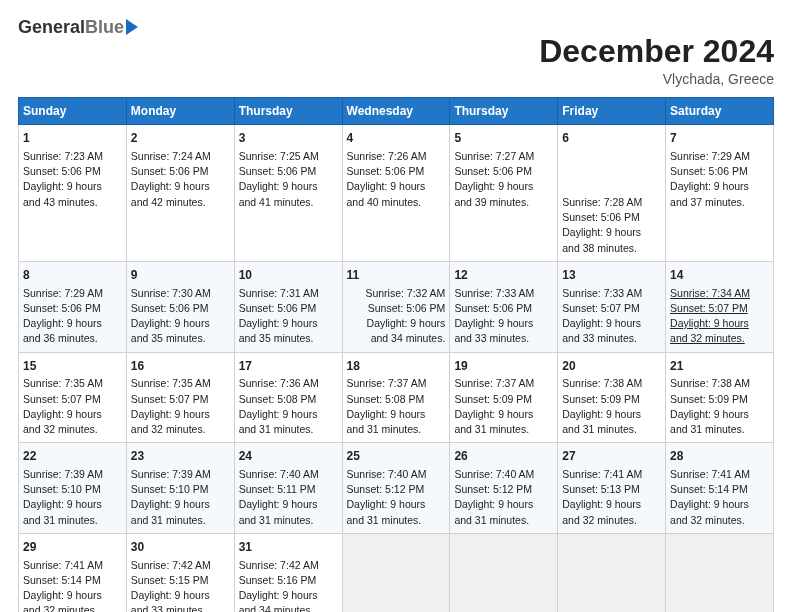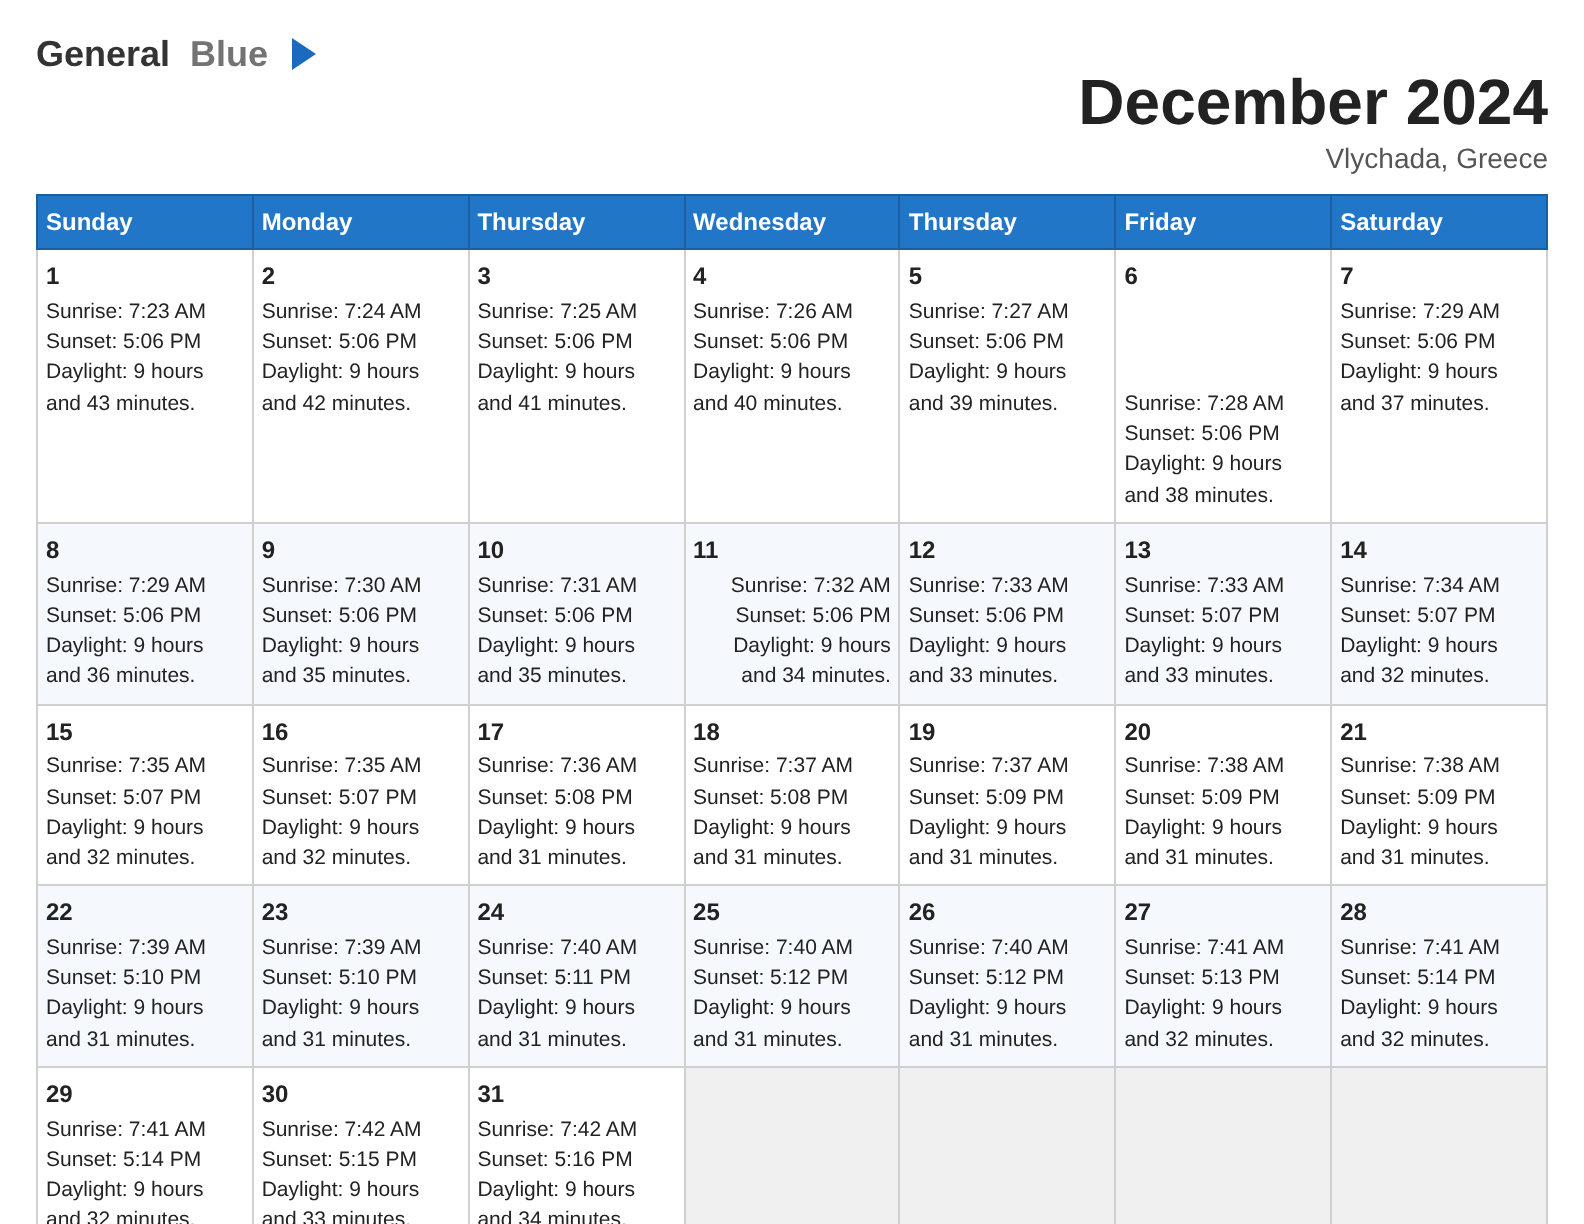--- a/index.html
+++ b/index.html
@@ -27,21 +27,20 @@
       flex-direction: column;
       align-items: flex-start;
     }
     .logo-text {
       display: flex;
       align-items: center;
       font-size: 18px;
       font-weight: bold;
       color: #333;
       line-height: 1.1;
-      gap: 10px;
     }
     .logo-general { color: #333; font-weight: bold; }
     .logo-blue { color: #737373; font-weight: bold; }
     .logo-arrow {
       display: inline-block;
       width: 0;
       height: 0;
       border-top: 8px solid transparent;
       border-bottom: 8px solid transparent;
       border-left: 12px solid #1a6abf;
@@ -214,21 +213,21 @@
 Daylight: 9 hours and 33 minutes.</div>
           </td>
           <td>
             <span class="day-num">13</span>
             <div class="day-info" style="white-space: pre-line;">Sunrise: 7:33 AM
 Sunset: 5:07 PM
 Daylight: 9 hours and 33 minutes.</div>
           </td>
           <td>
             <span class="day-num">14</span>
-            <div class="day-info" style="white-space: pre-line;">Sunrise: 7:34 AM
+            <div class="day-info" style="white-space: pre-line; text-decoration: underline;">Sunrise: 7:34 AM
 Sunset: 5:07 PM
 Daylight: 9 hours and 32 minutes.</div>
           </td>
         </tr>
         <tr>
           <td>
             <span class="day-num">15</span>
             <div class="day-info" style="white-space: pre-line;">Sunrise: 7:35 AM
 Sunset: 5:07 PM
 Daylight: 9 hours and 32 minutes.</div>

